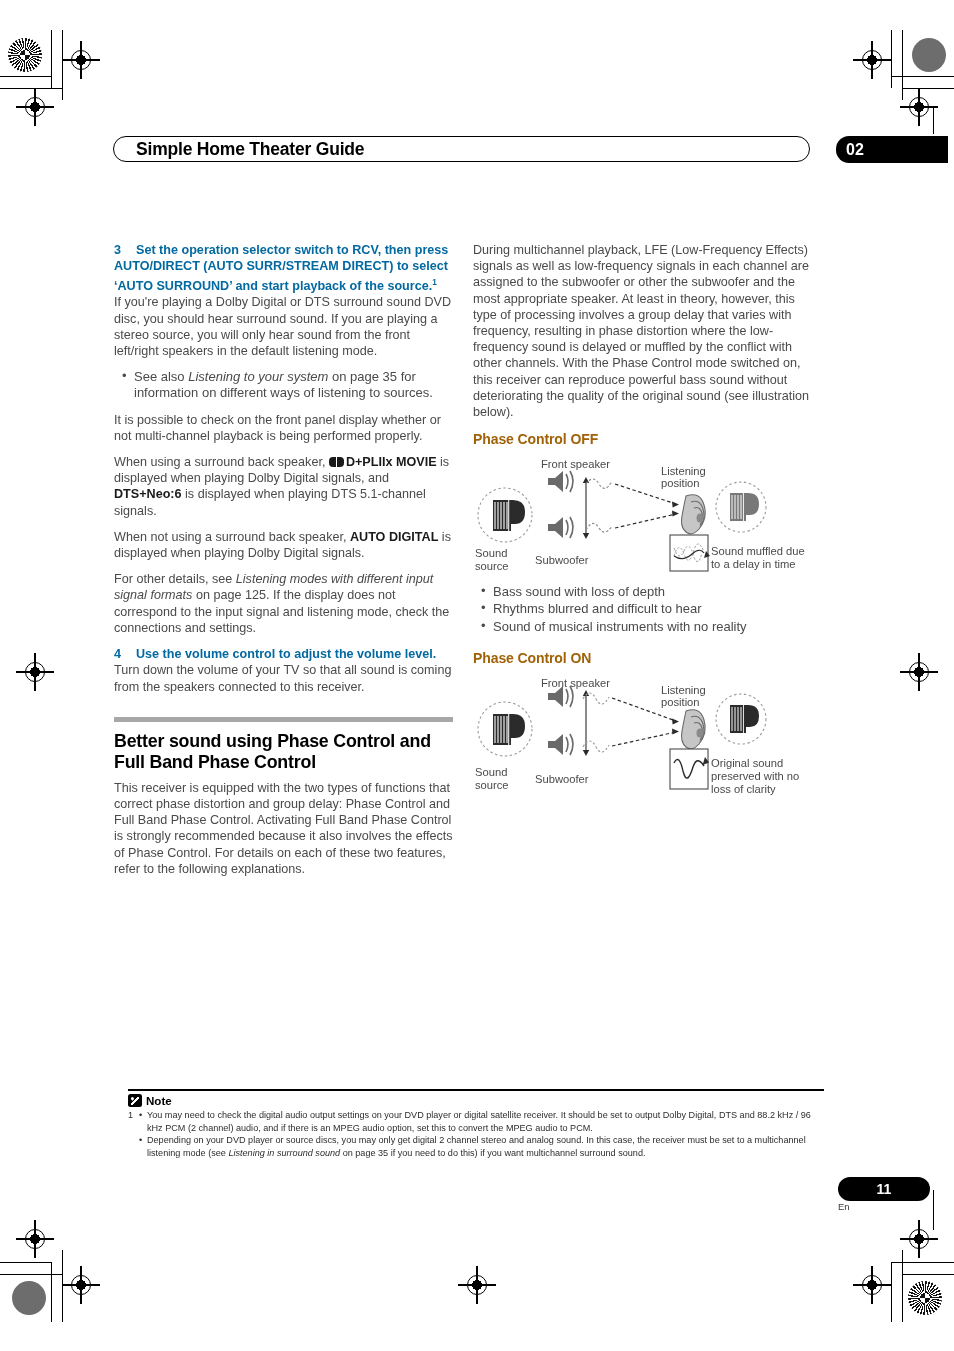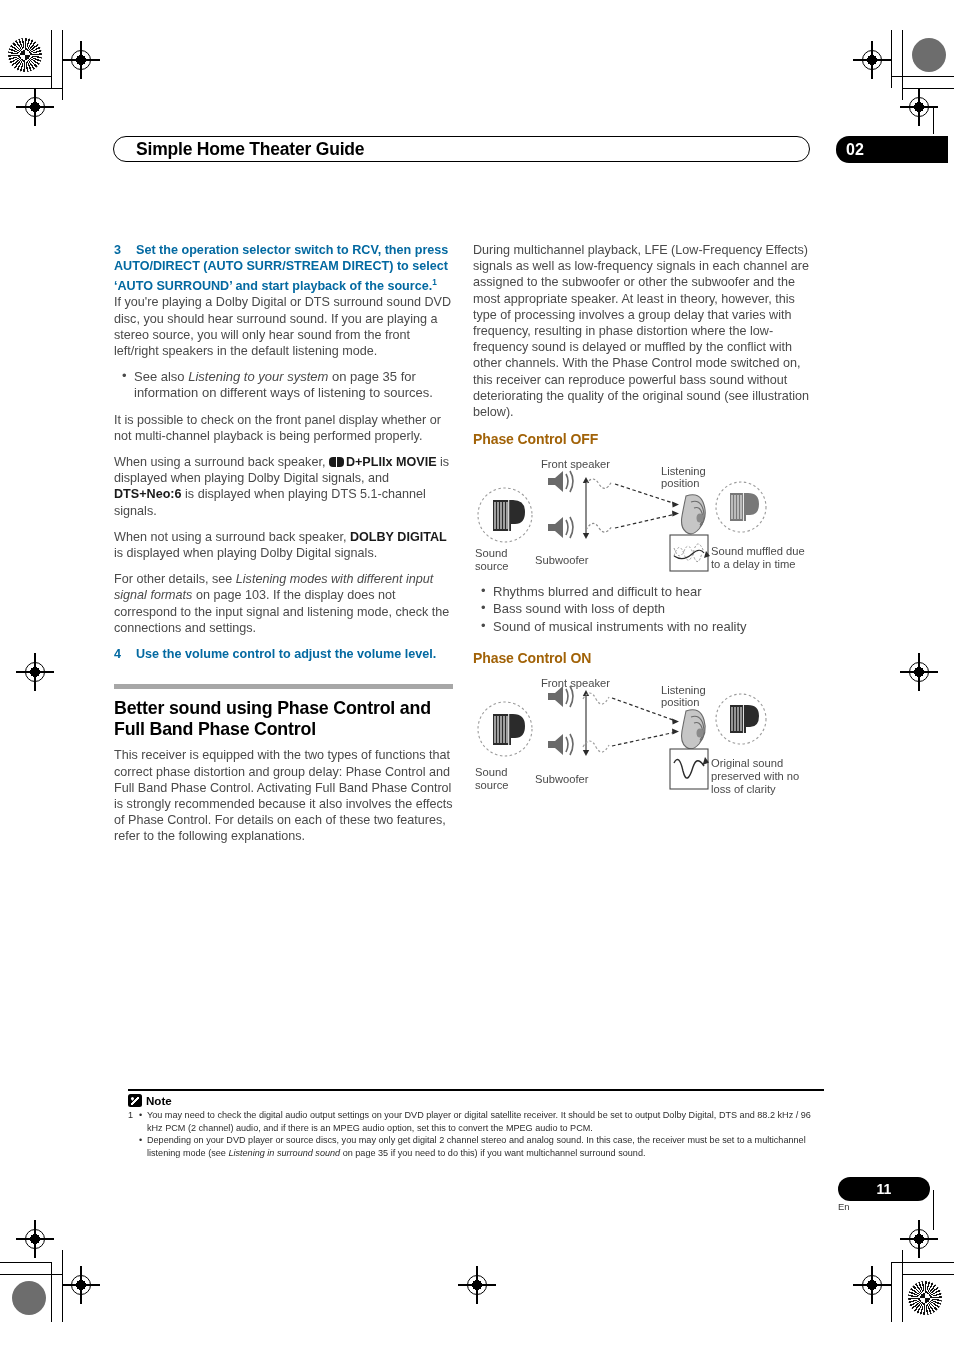--- a/index.html
+++ b/index.html
@@ -280,30 +280,31 @@
       <li><span>See also </span><i>Listening to your system</i><span> on page 35 for information on different ways of listening to sources.</span></li>
     </ul>
 
     <p class="body-text">It is possible to check on the front panel display whether or not multi-channel playback is being performed properly.</p>
 
     <p class="body-text">
       <span>When using a surround back speaker, </span><span class="dolbyglyph"><i class="l"></i><i class="r"></i></span><b class="k">D+PLIIx MOVIE</b><span> is displayed when playing Dolby Digital signals, and </span><b class="k">DTS+Neo:6</b><span> is displayed when playing DTS 5.1-channel signals.</span>
     </p>
 
     <p class="body-text">
-      <span>When not using a surround back speaker, </span><b class="k">DOLBY DIGITAL</b><span> is displayed when playing Dolby Digital signals.</span>
+      <span>When not using a surround back speaker, </span><b class="k">AUTO DIGITAL</b><span> is displayed when playing Dolby Digital signals.</span>
     </p>
 
     <p class="body-text">
-      <span>For other details, see </span><i>Listening modes with different input signal formats</i><span> on page 103. If the display does not correspond to the input signal and listening mode, check the connections and settings.</span>
+      <span>For other details, see </span><i>Listening modes with different input signal formats</i><span> on page 125. If the display does not correspond to the input signal and listening mode, check the connections and settings.</span>
     </p>
 
     <p class="step-head">
       <span class="num">4</span><span>Use the volume control to adjust the volume level.</span>
     </p>
+    <p class="body-text">Turn down the volume of your TV so that all sound is coming from the speakers connected to this receiver.</p>
 
     <div class="rule-bar"></div>
 
     <h2 class="sect">Better sound using Phase Control and Full Band Phase Control</h2>
     <p class="body-text">This receiver is equipped with the two types of functions that correct phase distortion and group delay: Phase Control and Full Band Phase Control. Activating Full Band Phase Control is strongly recommended because it also involves the effects of Phase Control. For details on each of these two features, refer to the following explanations.</p>
   </div>
 
   <div class="col col-right">
 
     <p class="body-text">During multichannel playback, LFE (Low-Frequency Effects) signals as well as low-frequency signals in each channel are assigned to the subwoofer or other the subwoofer and the most appropriate speaker. At least in theory, however, this type of processing involves a group delay that varies with frequency, resulting in phase distortion where the low-frequency sound is delayed or muffled by the conflict with other channels. With the Phase Control mode switched on, this receiver can reproduce powerful bass sound without deteriorating the quality of the original sound (see illustration below).</p>
@@ -379,22 +380,22 @@
 
         <rect x="197" y="83" width="38" height="36" fill="#ffffff" stroke="#4a4a4a" stroke-width="1.1"></rect>
         <path d="M201 104 q5 -16 10 -2 q5 14 10 -4 q4 -13 10 2" fill="none" stroke="#9a9a9a" stroke-width="1" stroke-dasharray="2.2 1.8"></path>
         <path d="M201 96 q5 14 10 3 q5 -12 10 6 q4 11 8 -4" fill="none" stroke="#9a9a9a" stroke-width="1" stroke-dasharray="2.2 1.8"></path>
         <path d="M201 104 q9 6 18 -2 q8 -7 12 -1" fill="none" stroke="#2b2b2b" stroke-width="1.2"></path>
         <path d="M233 99 l-2 7 l6 -2 z" fill="#2b2b2b"></path>
       </svg>
     </div>
 
     <ul class="bullets" style="margin-top:4px;">
+      <li>Bass sound with loss of depth</li>
       <li>Rhythms blurred and difficult to hear</li>
-      <li>Bass sound with loss of depth</li>
       <li>Sound of musical instruments with no reality</li>
     </ul>
 
     <h3 class="sub spacer-top">Phase Control ON</h3>
 
     <div class="diagram">
       <svg width="339" height="128" viewBox="0 0 339 128" xmlns="http://www.w3.org/2000/svg">
         <g font-family="Liberation Sans, sans-serif" font-size="11.2" fill="#4a4a4a">
           <text x="68" y="16">Front speaker</text>
           <text x="188" y="23">Listening</text>

